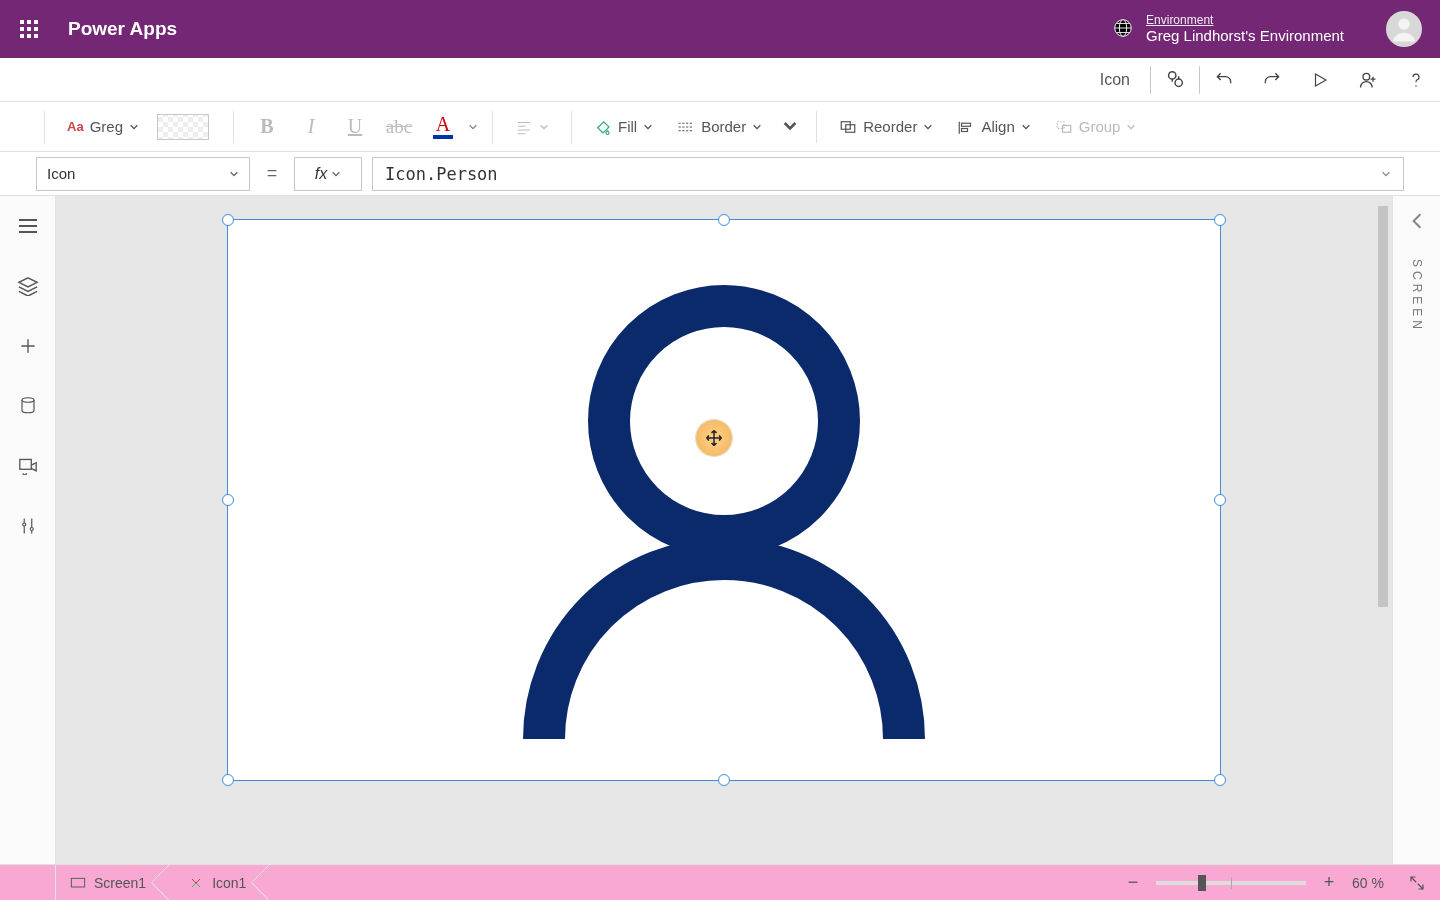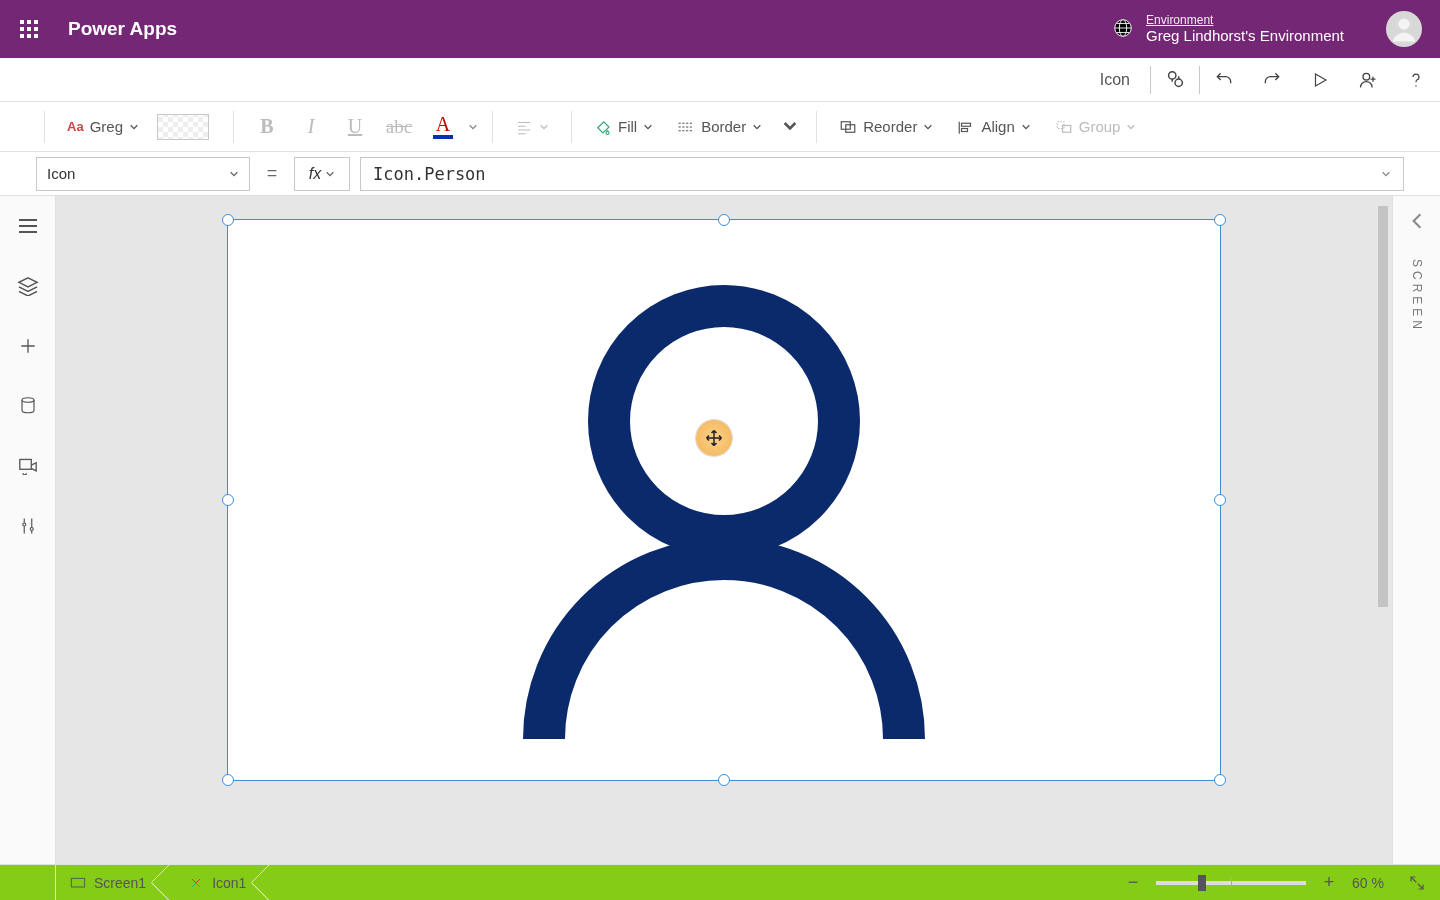--- a/index.html
+++ b/index.html
@@ -137,21 +137,21 @@
   }
   .prop-select {
     width: 214px; height: 34px;
     border: 1px solid var(--border-darker);
     display: flex; align-items: center; justify-content: space-between;
     padding: 0 10px; font-size: 15px; cursor: pointer;
     background: #fff;
   }
   .eq { font-size: 18px; color: #666; padding: 0 6px; text-align: center; width: 24px; }
   .fx-box {
-    width: 56px; height: 34px;
+    width: 68px; height: 34px;
     border: 1px solid var(--border-darker);
     display: flex; align-items: center; justify-content: center;
     gap: 4px; cursor: pointer; background:#fff;
   }
   .fx-label { font-style: italic; font-size: 16px; }
   .formula-input {
     flex: 1; height: 34px;
     border: 1px solid var(--border-darker);
     background: #fff;
     padding: 0 12px;
@@ -234,21 +234,21 @@
   .vtext {
     writing-mode: vertical-rl;
     letter-spacing: 4px;
     font-size: 12px; color: #777;
   }
   
   .statusbar {
     height: 36px;
     border-top: 1px solid var(--border);
     display: flex; align-items: center;
-    background: #84cc16;
+    background: #f9a8d4;
     padding: 0 12px 0 0;
   }
   .rail-spacer { width:56px; height:100%; border-right:1px solid var(--border); }
   .crumb {
     display: flex; align-items: center; gap: 8px;
     padding: 0 14px; height: 100%;
     position: relative;
     font-size: 14px; color:#555;
     cursor: pointer;
   }

